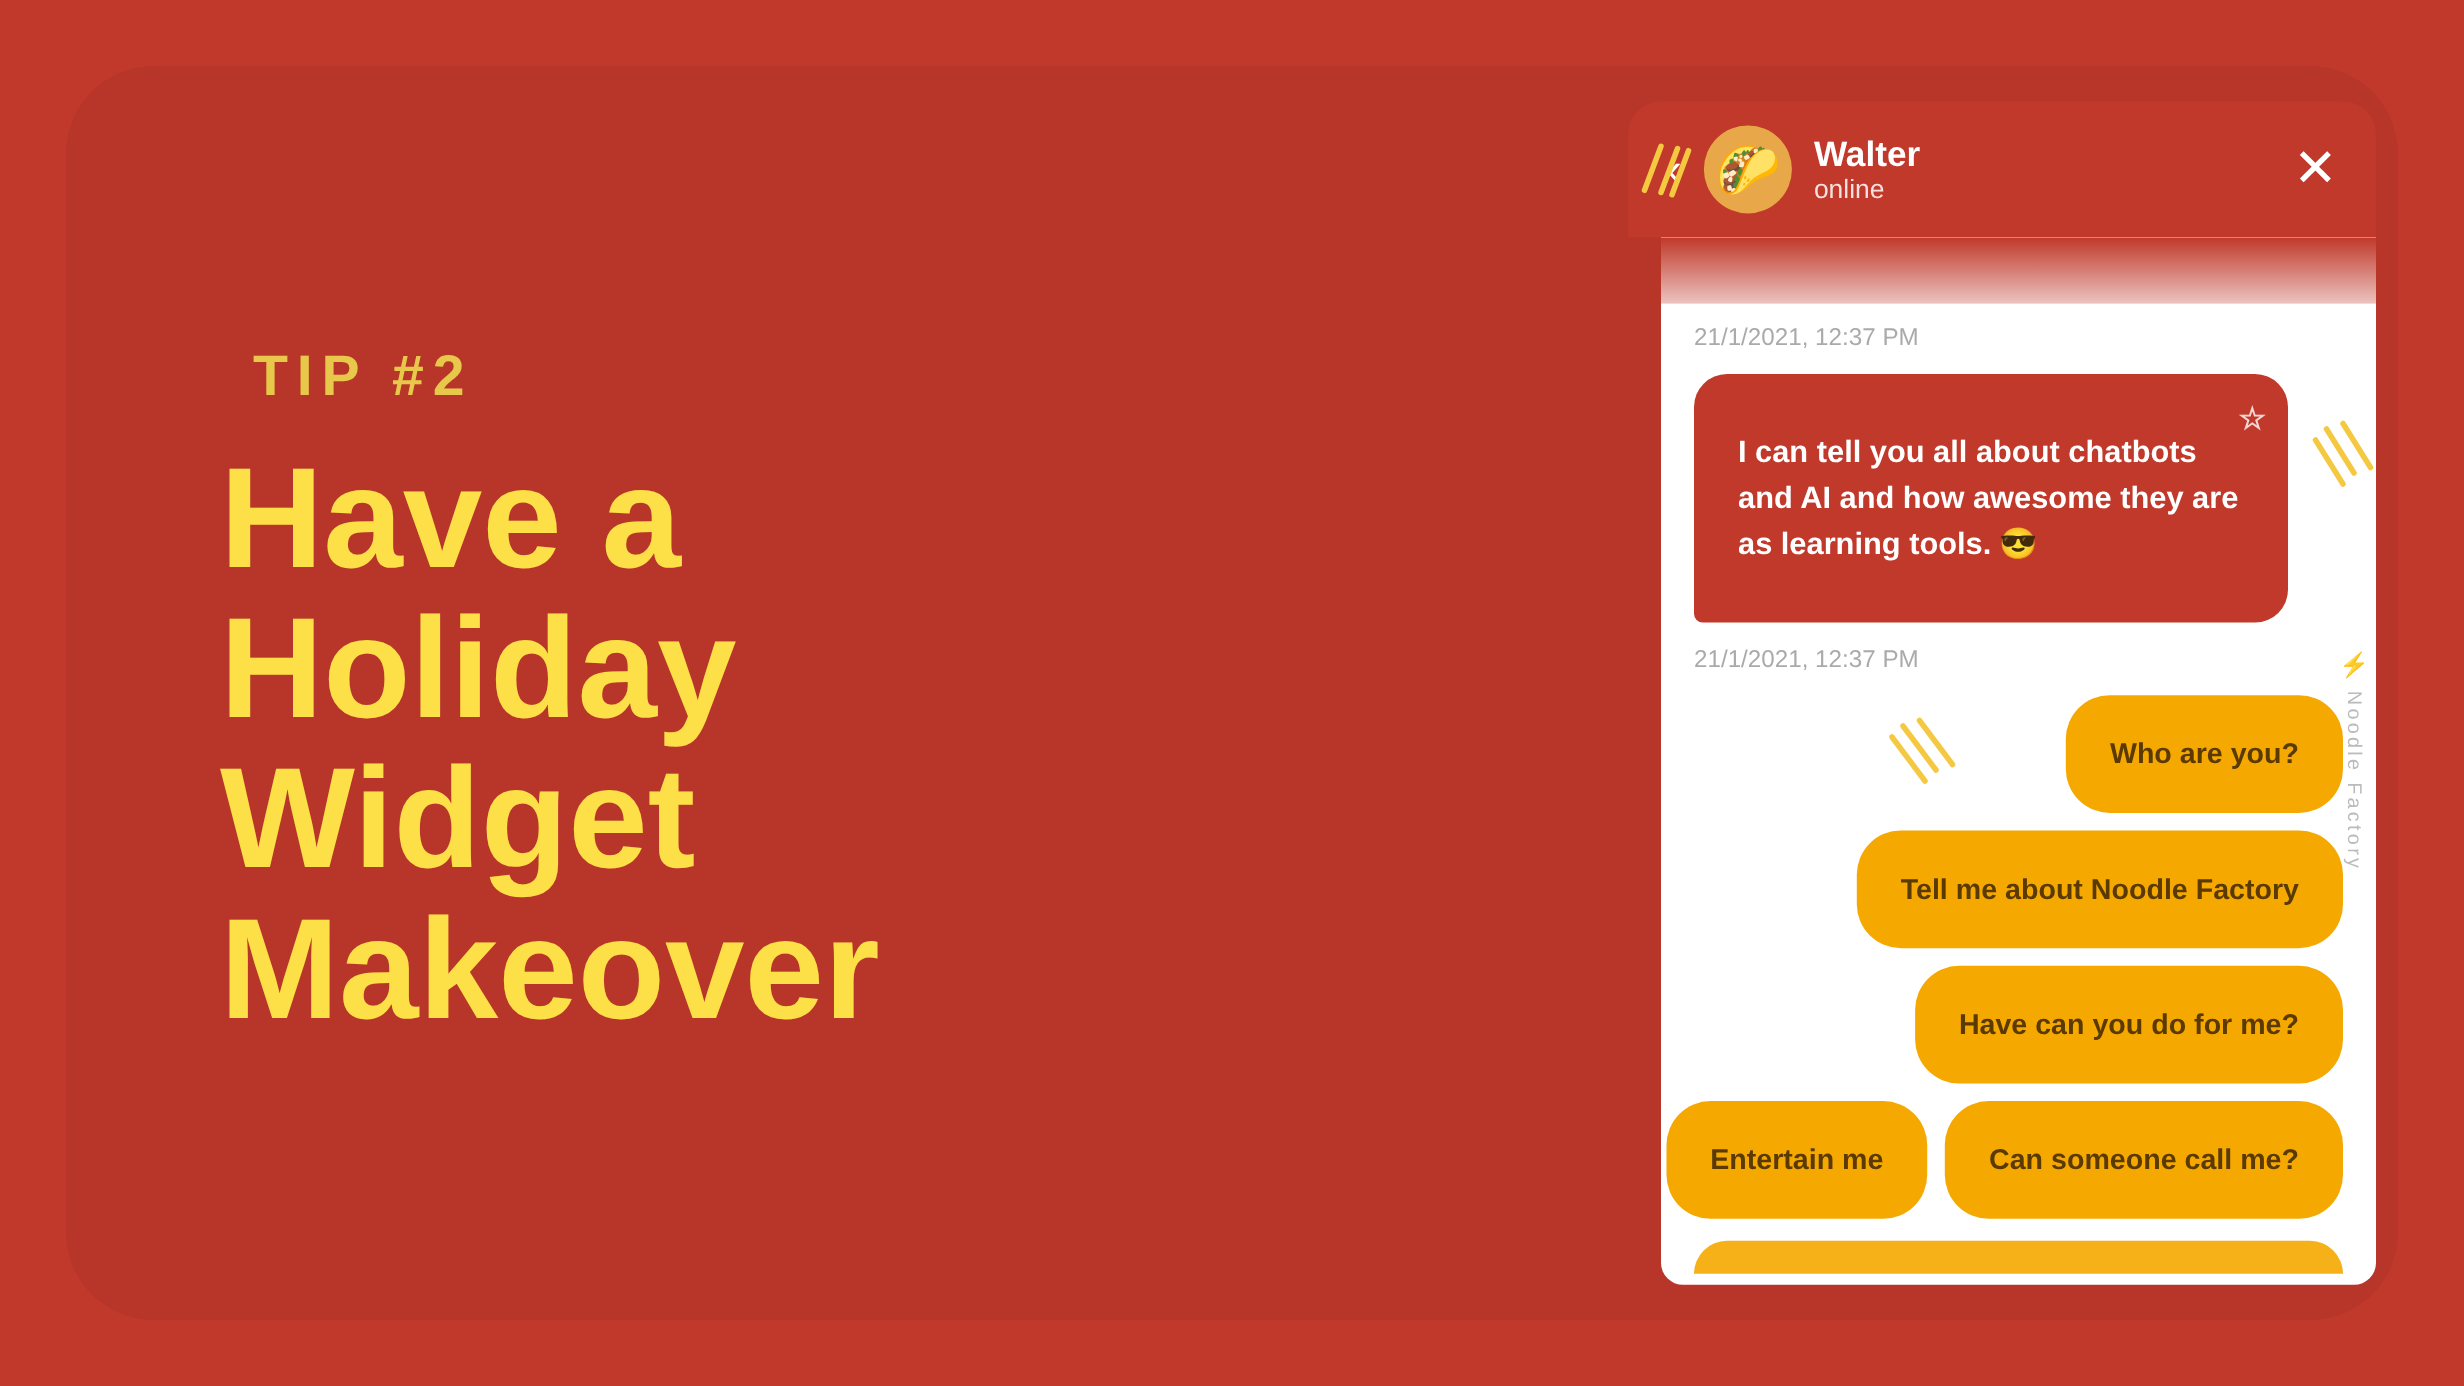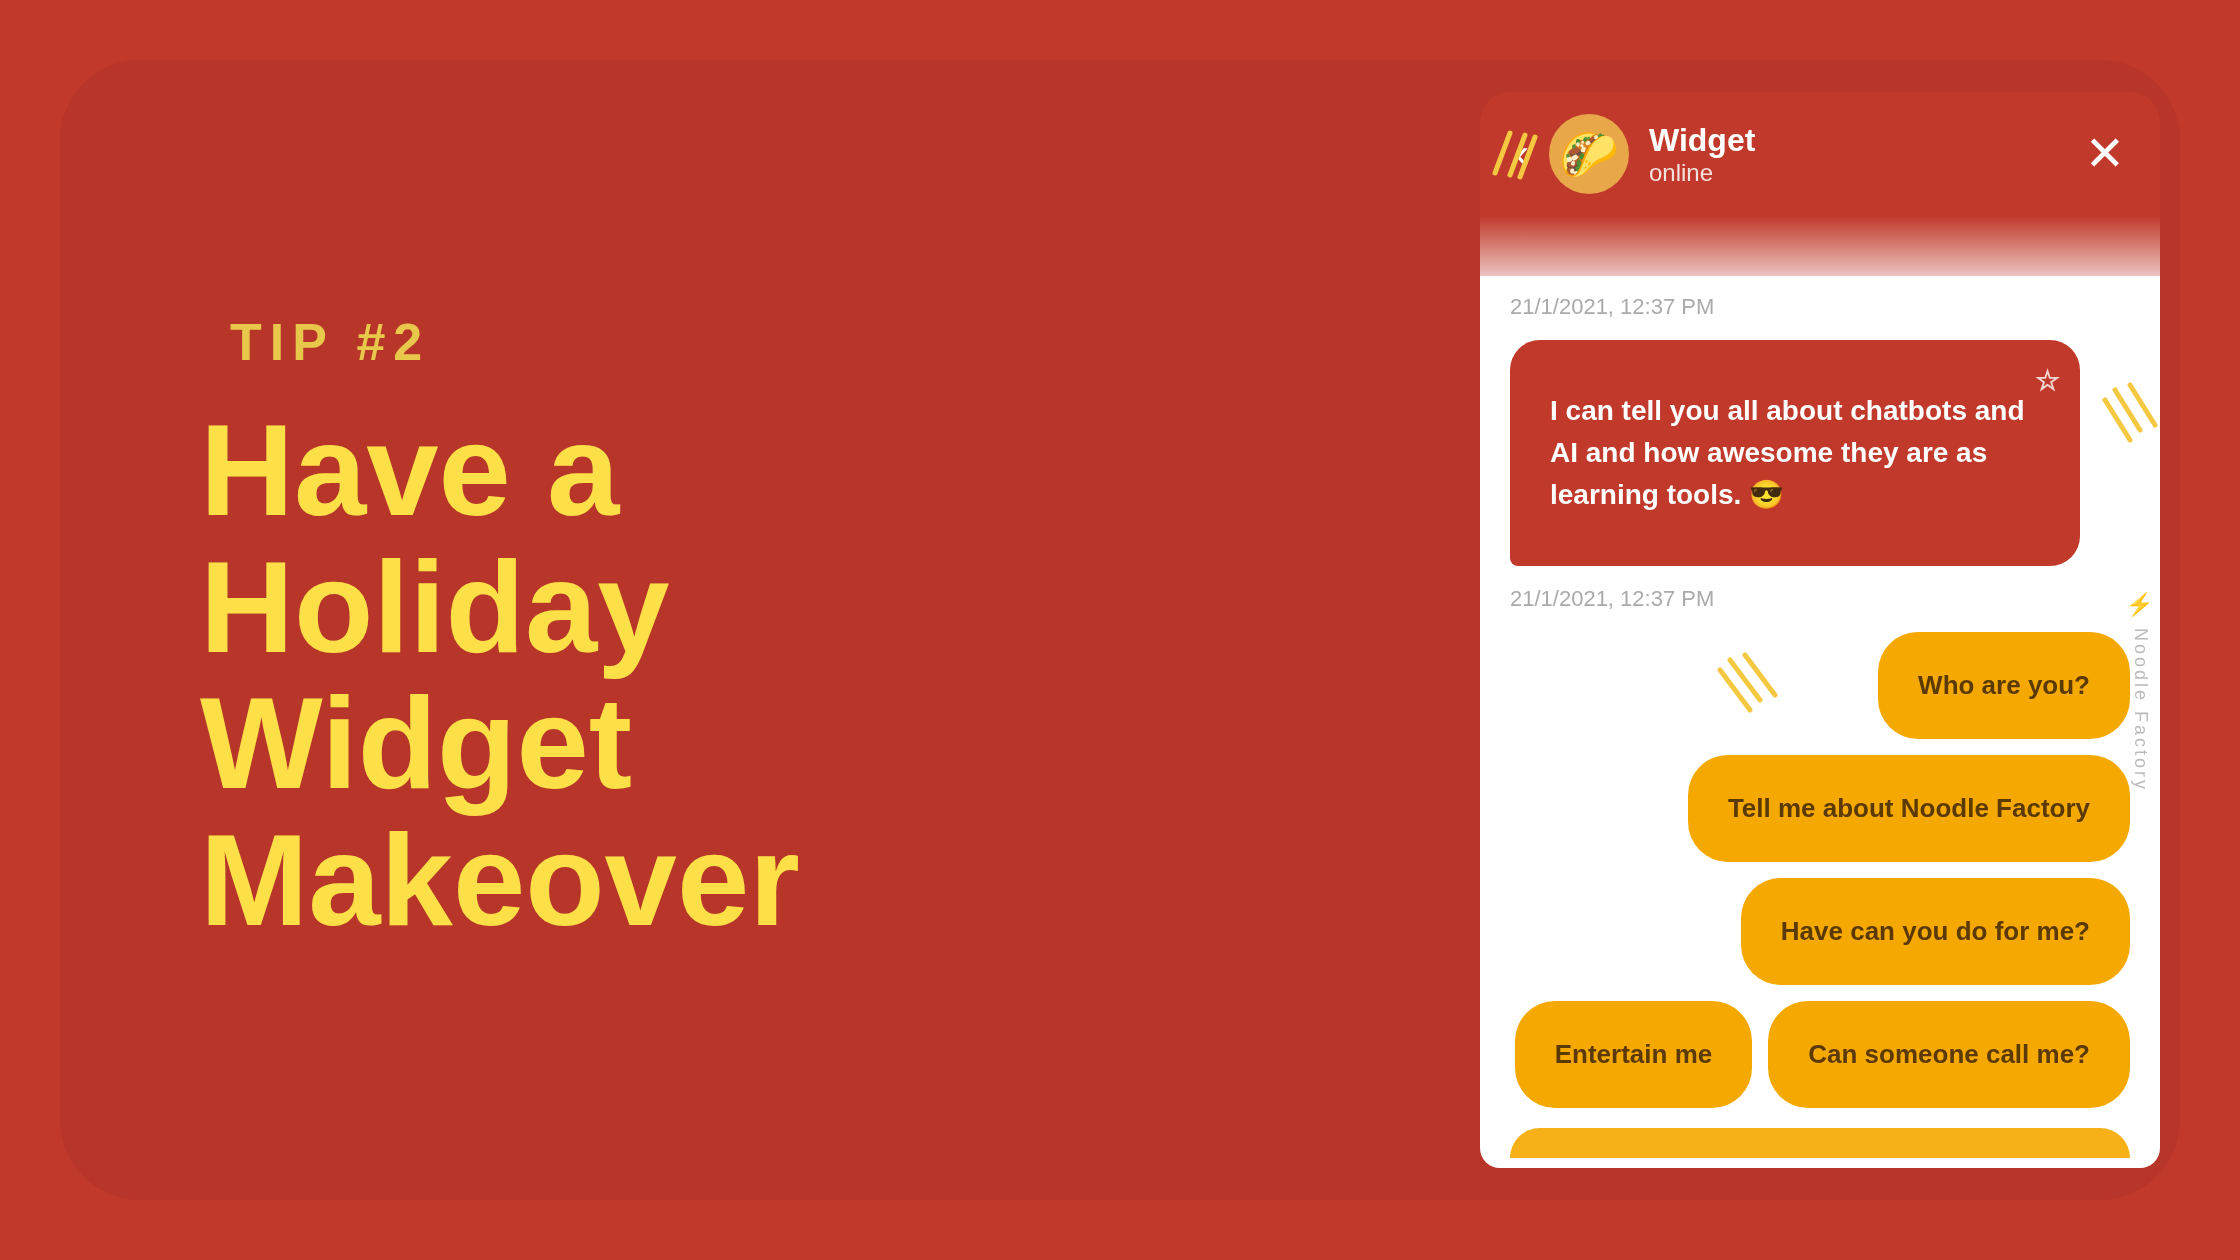--- a/index.html
+++ b/index.html
@@ -132,20 +132,21 @@
       line-height: 1;
     }
 
     
     .chat-body {
       background: white;
       min-height: 700px;
       position: relative;
       overflow: hidden;
       border-radius: 0 0 20px 20px;
+      margin-left: 30px;
     }
 
     
     .chat-top-fade {
       height: 60px;
       background: linear-gradient(to bottom, #c0392b, rgba(192,57,43,0.3));
       border-radius: 0;
     }
 
     .timestamp {
@@ -305,21 +306,21 @@
 
   <div class="chat-widget">
 
     <div class="widget-header">
       <div class="header-left">
         <div class="back-btn">‹</div>
         <div class="avatar">
           <span>🌮</span>
         </div>
         <div class="agent-info">
-          <span class="agent-name">Widget</span>
+          <span class="agent-name">Walter</span>
           <span class="agent-status">online</span>
         </div>
       </div>
       <div class="close-btn">✕</div>
     </div>
 
     <div class="chat-body">
       <div class="chat-top-fade"></div>
 
       <div class="timestamp">21/1/2021, 12:37 PM</div>

